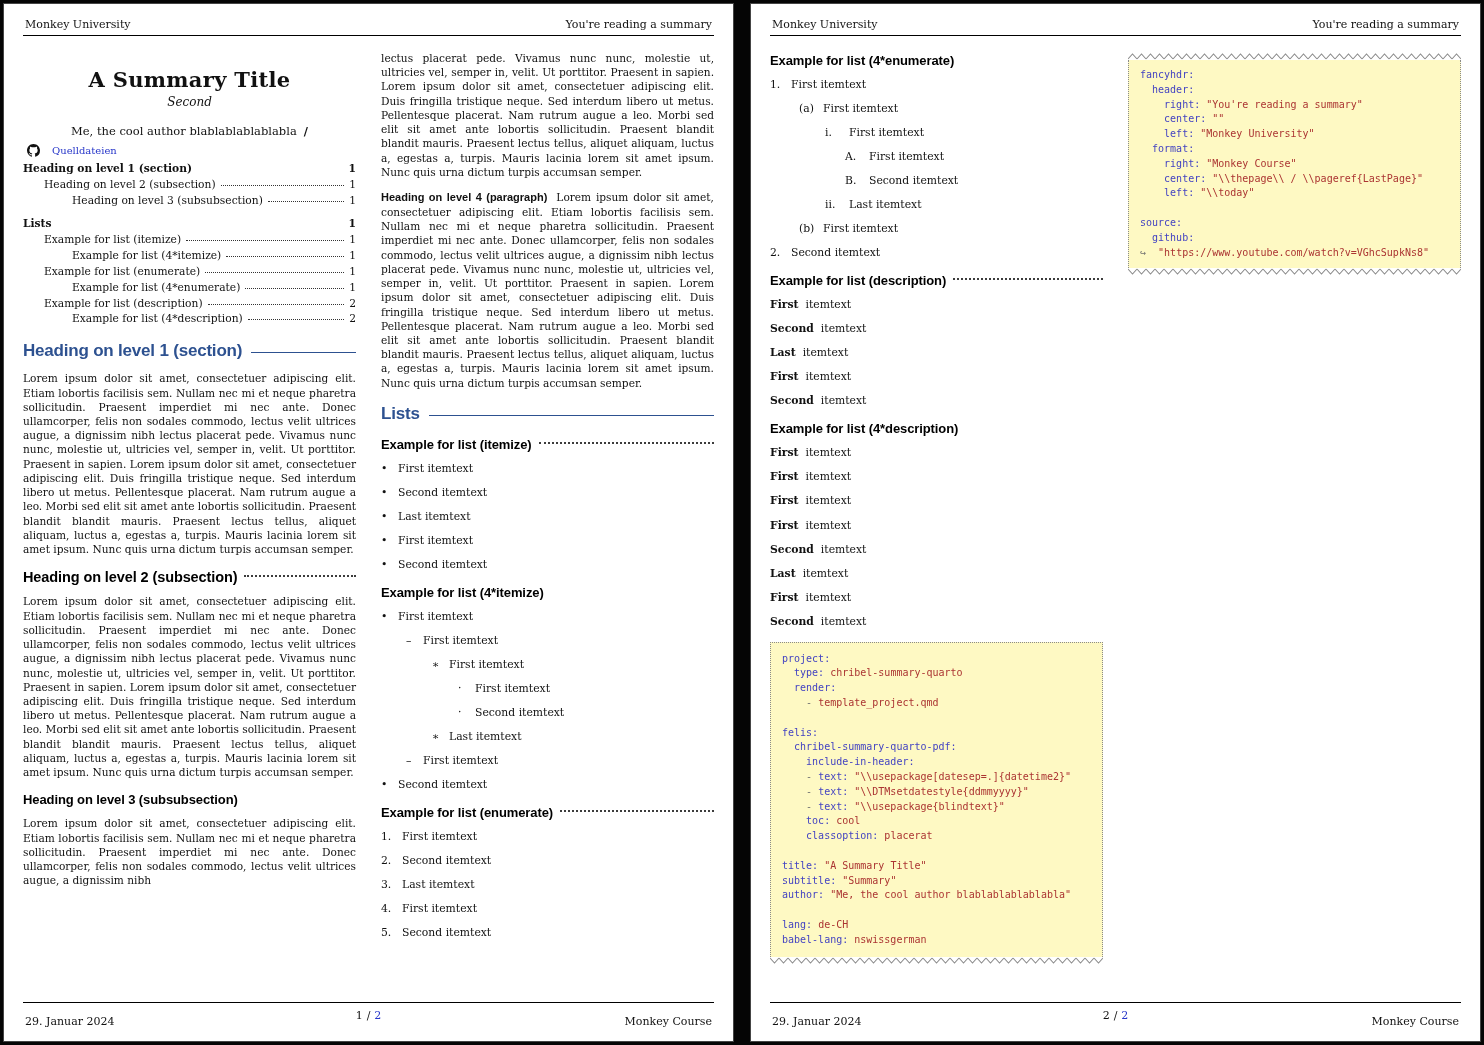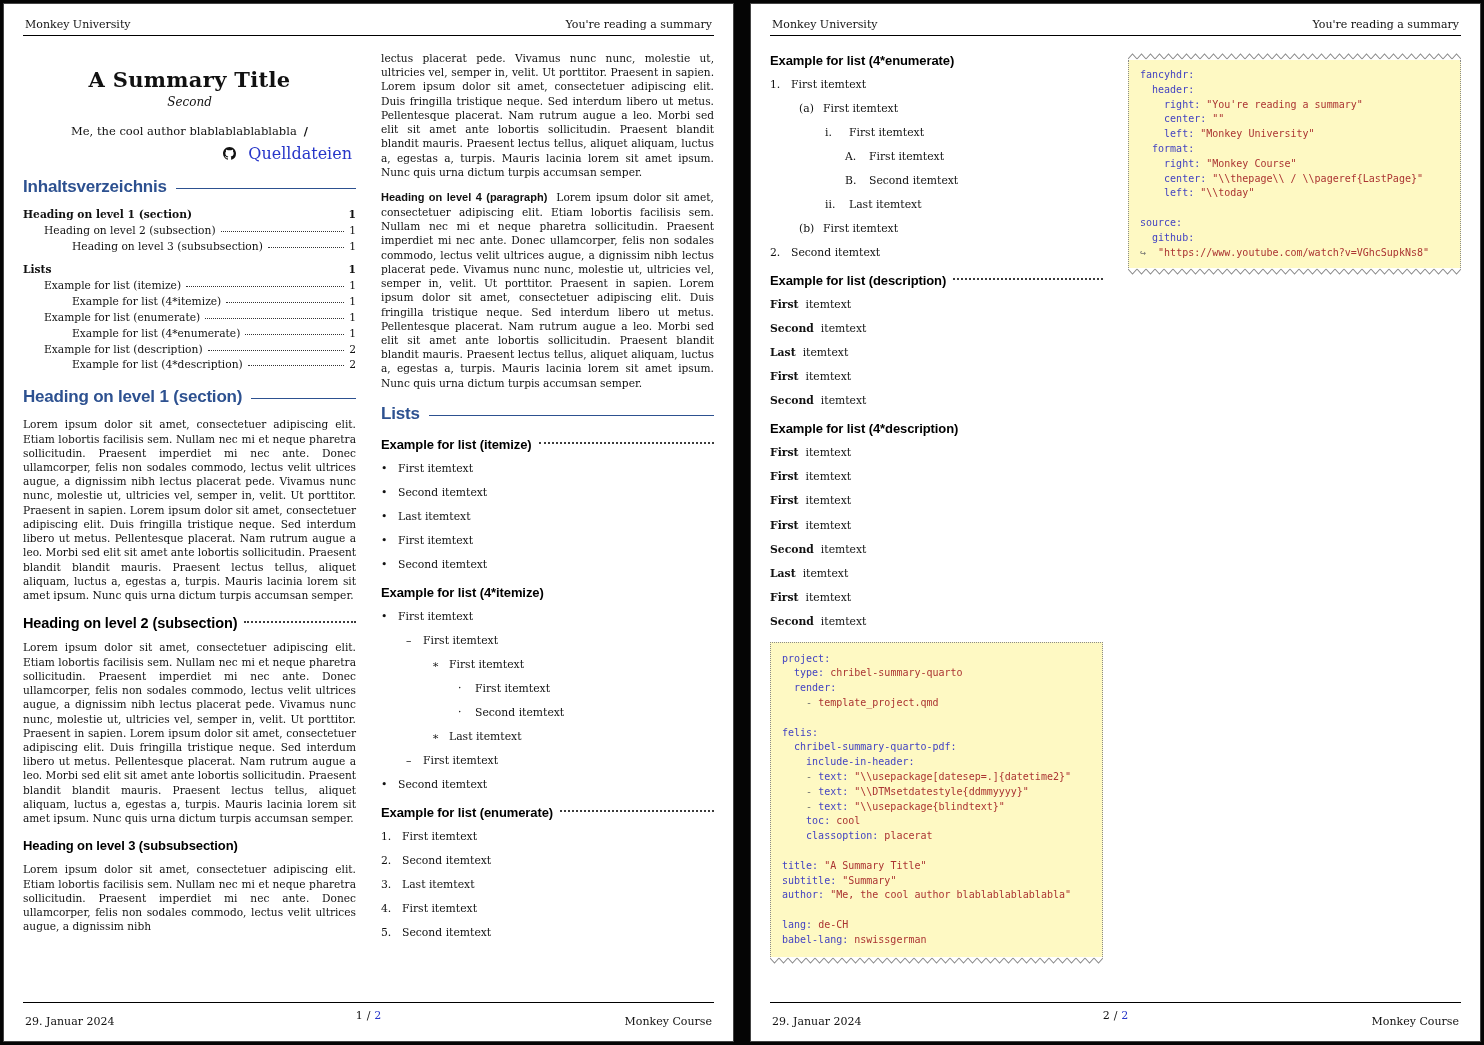--- a/index.html
+++ b/index.html
@@ -12,21 +12,21 @@
 .pftr{position:relative;display:flex;justify-content:space-between;font-size:11px;border-top:1.2px solid #000;padding:12px 2px 13px;margin-top:auto}
 .fcenter{position:absolute;left:50%;top:6px;transform:translateX(-50%)}
 .fsep{margin:0 4px}
 .flink{color:#2736c9}
 a.link{color:#2736c9;text-decoration:none;cursor:pointer}
 .titleblock{text-align:center;margin:16px 4px 4px}
 .title{font-size:21px;font-weight:700;letter-spacing:.3px}
 .subtitle{font-size:12px;font-style:italic;margin-top:3px}
 .author{font-size:11.5px;margin-top:15px}
 .author .slash{font-weight:700;margin-left:7px}
-.srcline{font-size:16px;margin-top:6px;display:flex;align-items:center;justify-content:flex-end;gap:12px}
+.srcline{font-size:10px;margin-top:6px;display:flex;align-items:center;justify-content:flex-start;gap:12px}
 .ghicon svg{width:13px;height:13px;display:block;fill:#111}
 .sec{display:flex;align-items:center;gap:9px;font-family:"Liberation Sans","DejaVu Sans",sans-serif;font-weight:700;font-size:17px;color:#2d5190;margin:14px 0 10px;letter-spacing:-.2px}
 .sec .rule{flex:1;border-top:1.4px solid #2d5190;margin-top:3px}
 .bhead{display:flex;align-items:center;gap:7px;font-family:"Liberation Sans","DejaVu Sans",sans-serif;font-weight:700;color:#000;margin:13px 0 9px;letter-spacing:-.1px}
 .sz15{font-size:14.5px}
 .sz13{font-size:13px}
 .mt0{margin-top:2px}
 .bhead .dots{flex:1;border-bottom:2px dotted #3c3c3c;margin-bottom:3px}
 .para{font-size:10.6px;line-height:1.345;text-align:justify;margin-bottom:11px}
 .h4inline{font-family:"Liberation Sans","DejaVu Sans",sans-serif;font-weight:700;font-size:11px;padding-right:9px}
@@ -75,24 +75,20 @@
         <div class="srcline">
           <span class="ghicon">
               <svg viewBox="0 0 16 16">
                 <path d="M8 0C3.58 0 0 3.58 0 8c0 3.54 2.29 6.53 5.47 7.59.4.07.55-.17.55-.38 0-.19-.01-.82-.01-1.49-2.01.37-2.53-.49-2.69-.94-.09-.23-.48-.94-.82-1.13-.28-.15-.68-.52-.01-.53.63-.01 1.08.58 1.23.82.72 1.21 1.87.87 2.33.66.07-.52.28-.87.51-1.07-1.78-.2-3.64-.89-3.64-3.95 0-.87.31-1.59.82-2.15-.08-.2-.36-1.02.08-2.12 0 0 .67-.21 2.2.82.64-.18 1.32-.27 2-.27s1.36.09 2 .27c1.53-1.04 2.2-.82 2.2-.82.44 1.1.16 1.92.08 2.12.51.56.82 1.27.82 2.15 0 3.07-1.87 3.75-3.65 3.95.29.25.54.73.54 1.48 0 1.07-.01 1.93-.01 2.2 0 .21.15.46.55.38A8.01 8.01 0 0 0 16 8c0-4.42-3.58-8-8-8z"></path>
               </svg>
             </span>
           <a class="link">Quelldateien</a>
         </div>
       </div>
 
-      <div class="sec">
-          <span>Inhaltsverzeichnis</span>
-          <span class="rule"></span>
-        </div>
 
       <nav class="toc">
         <div class="tocrow b">
             <span class="lbl">Heading on level 1 (section)</span>
             <span class="fill"></span>
             <span class="pg">1</span>
           </div>
         <div class="tocrow i1">
             <span class="lbl">Heading on level 2 (subsection)</span>
             <span class="dots"></span>

